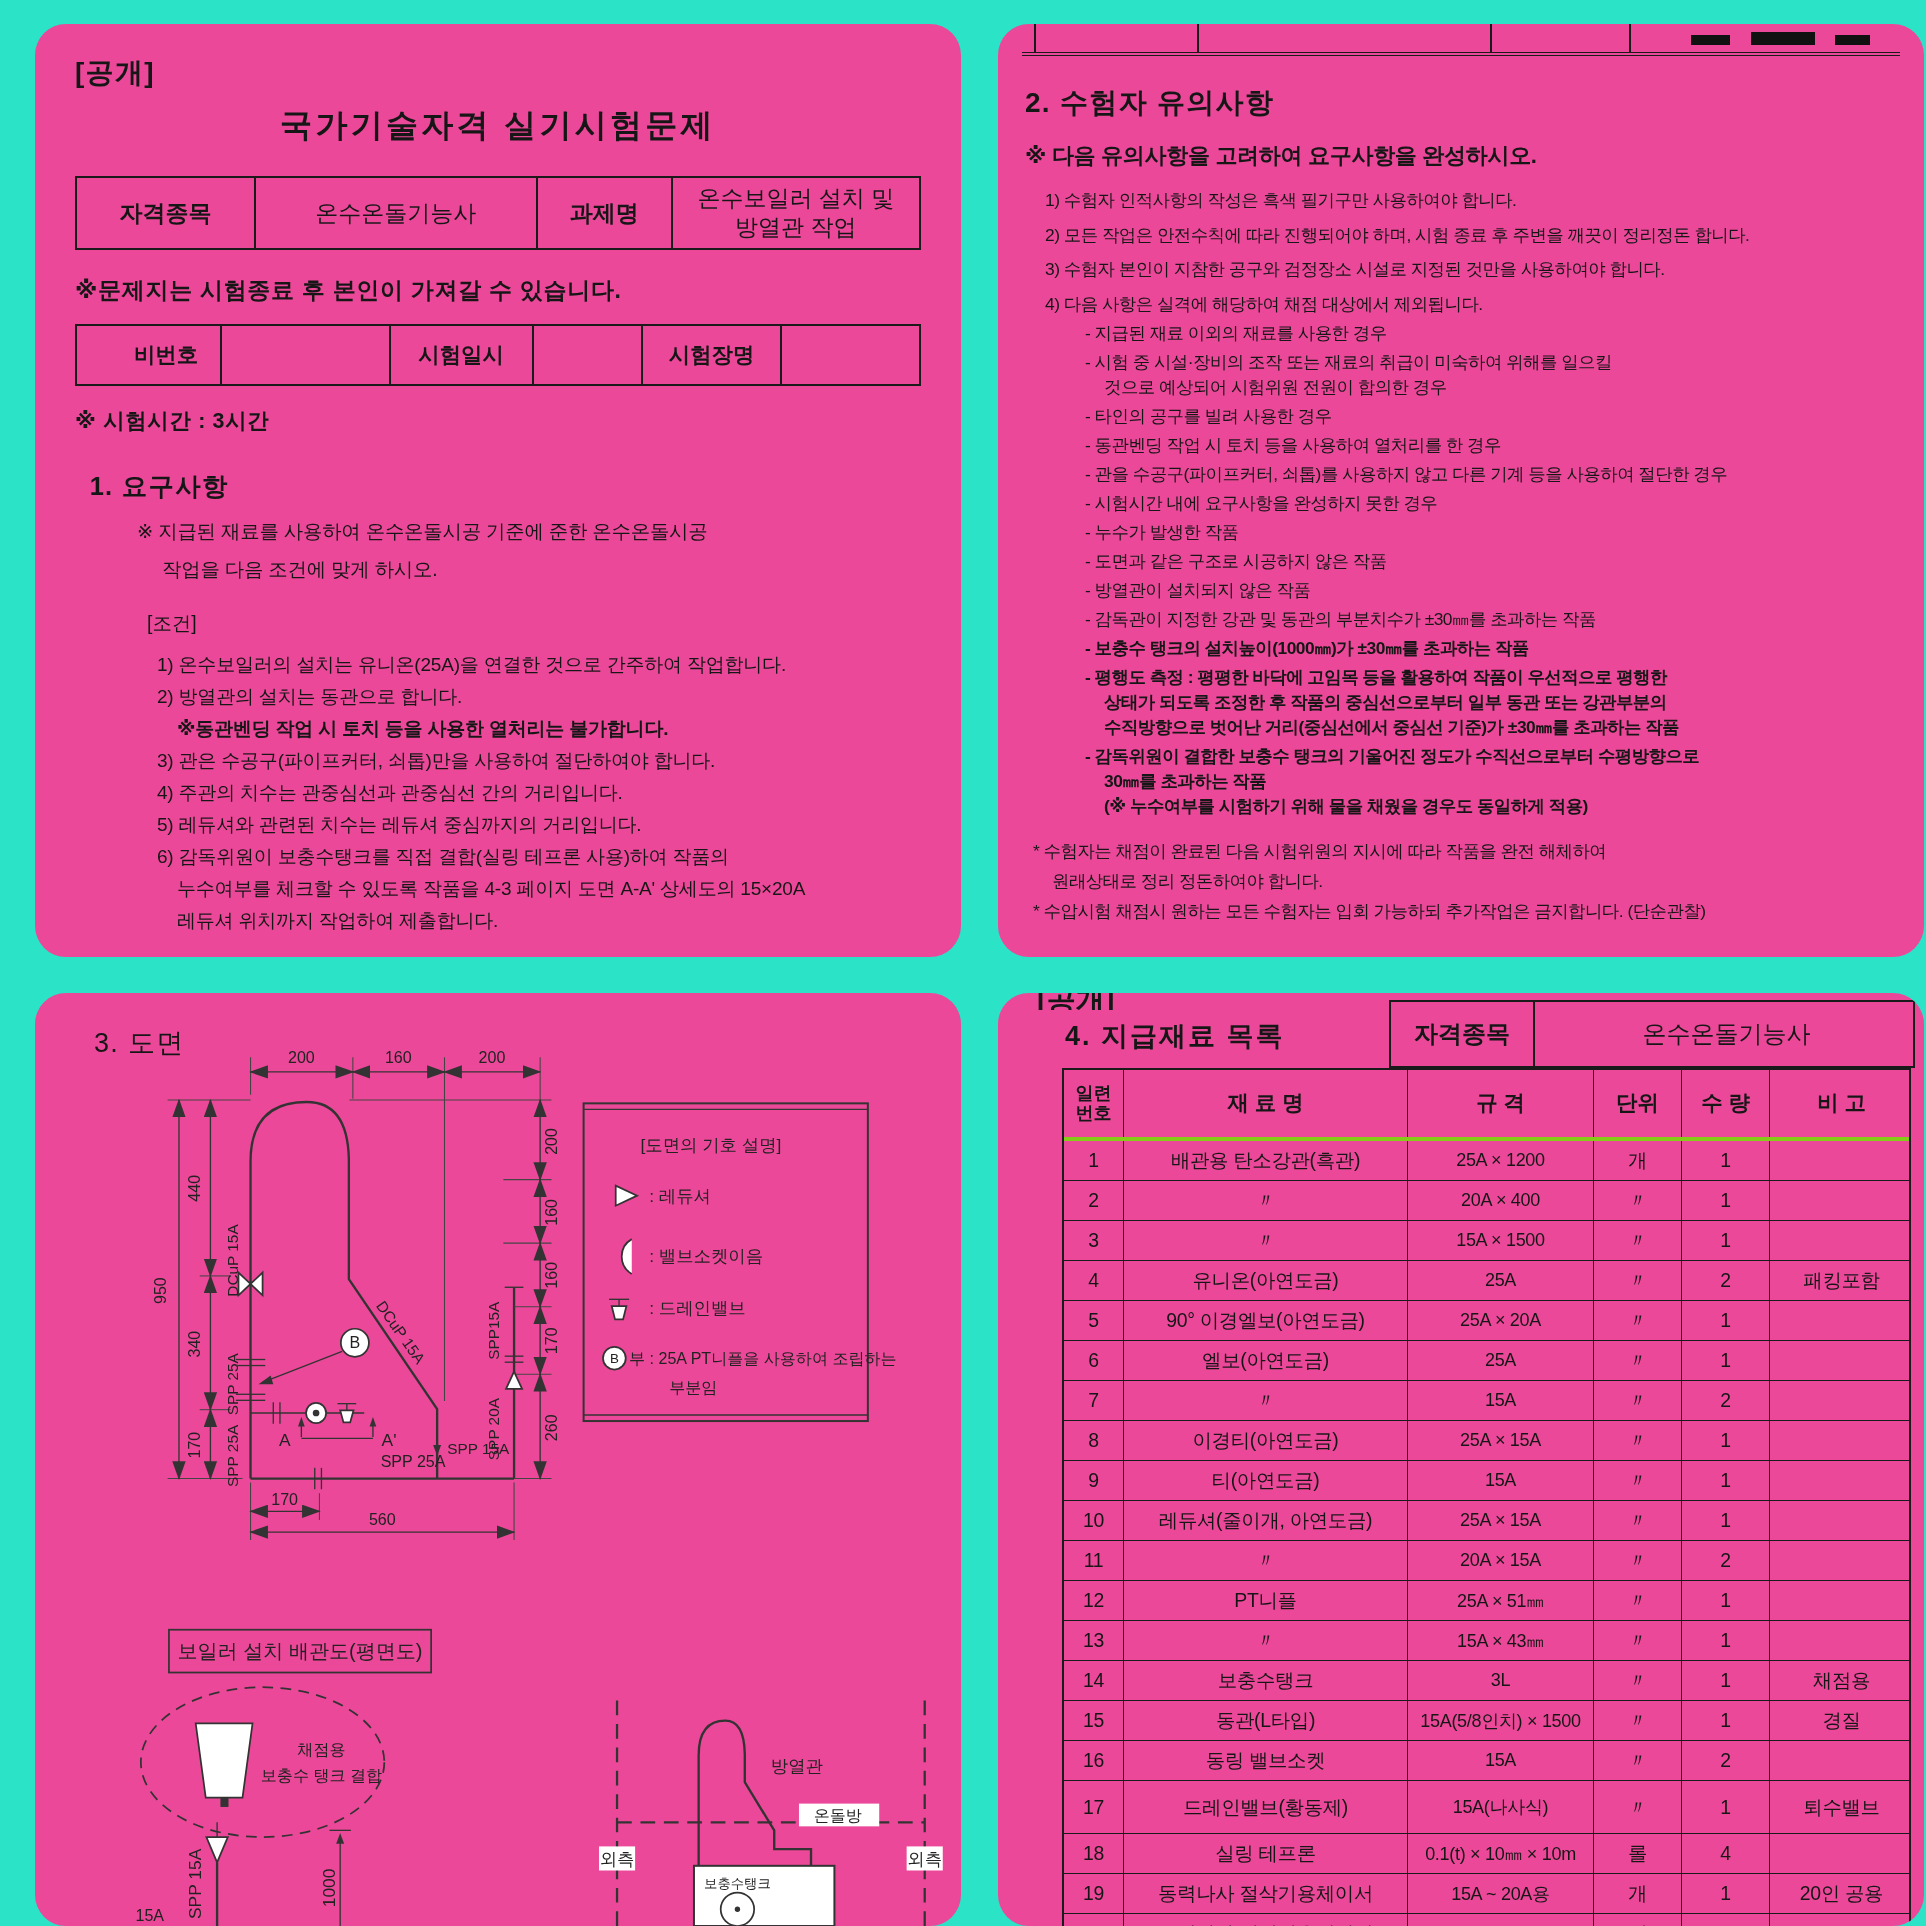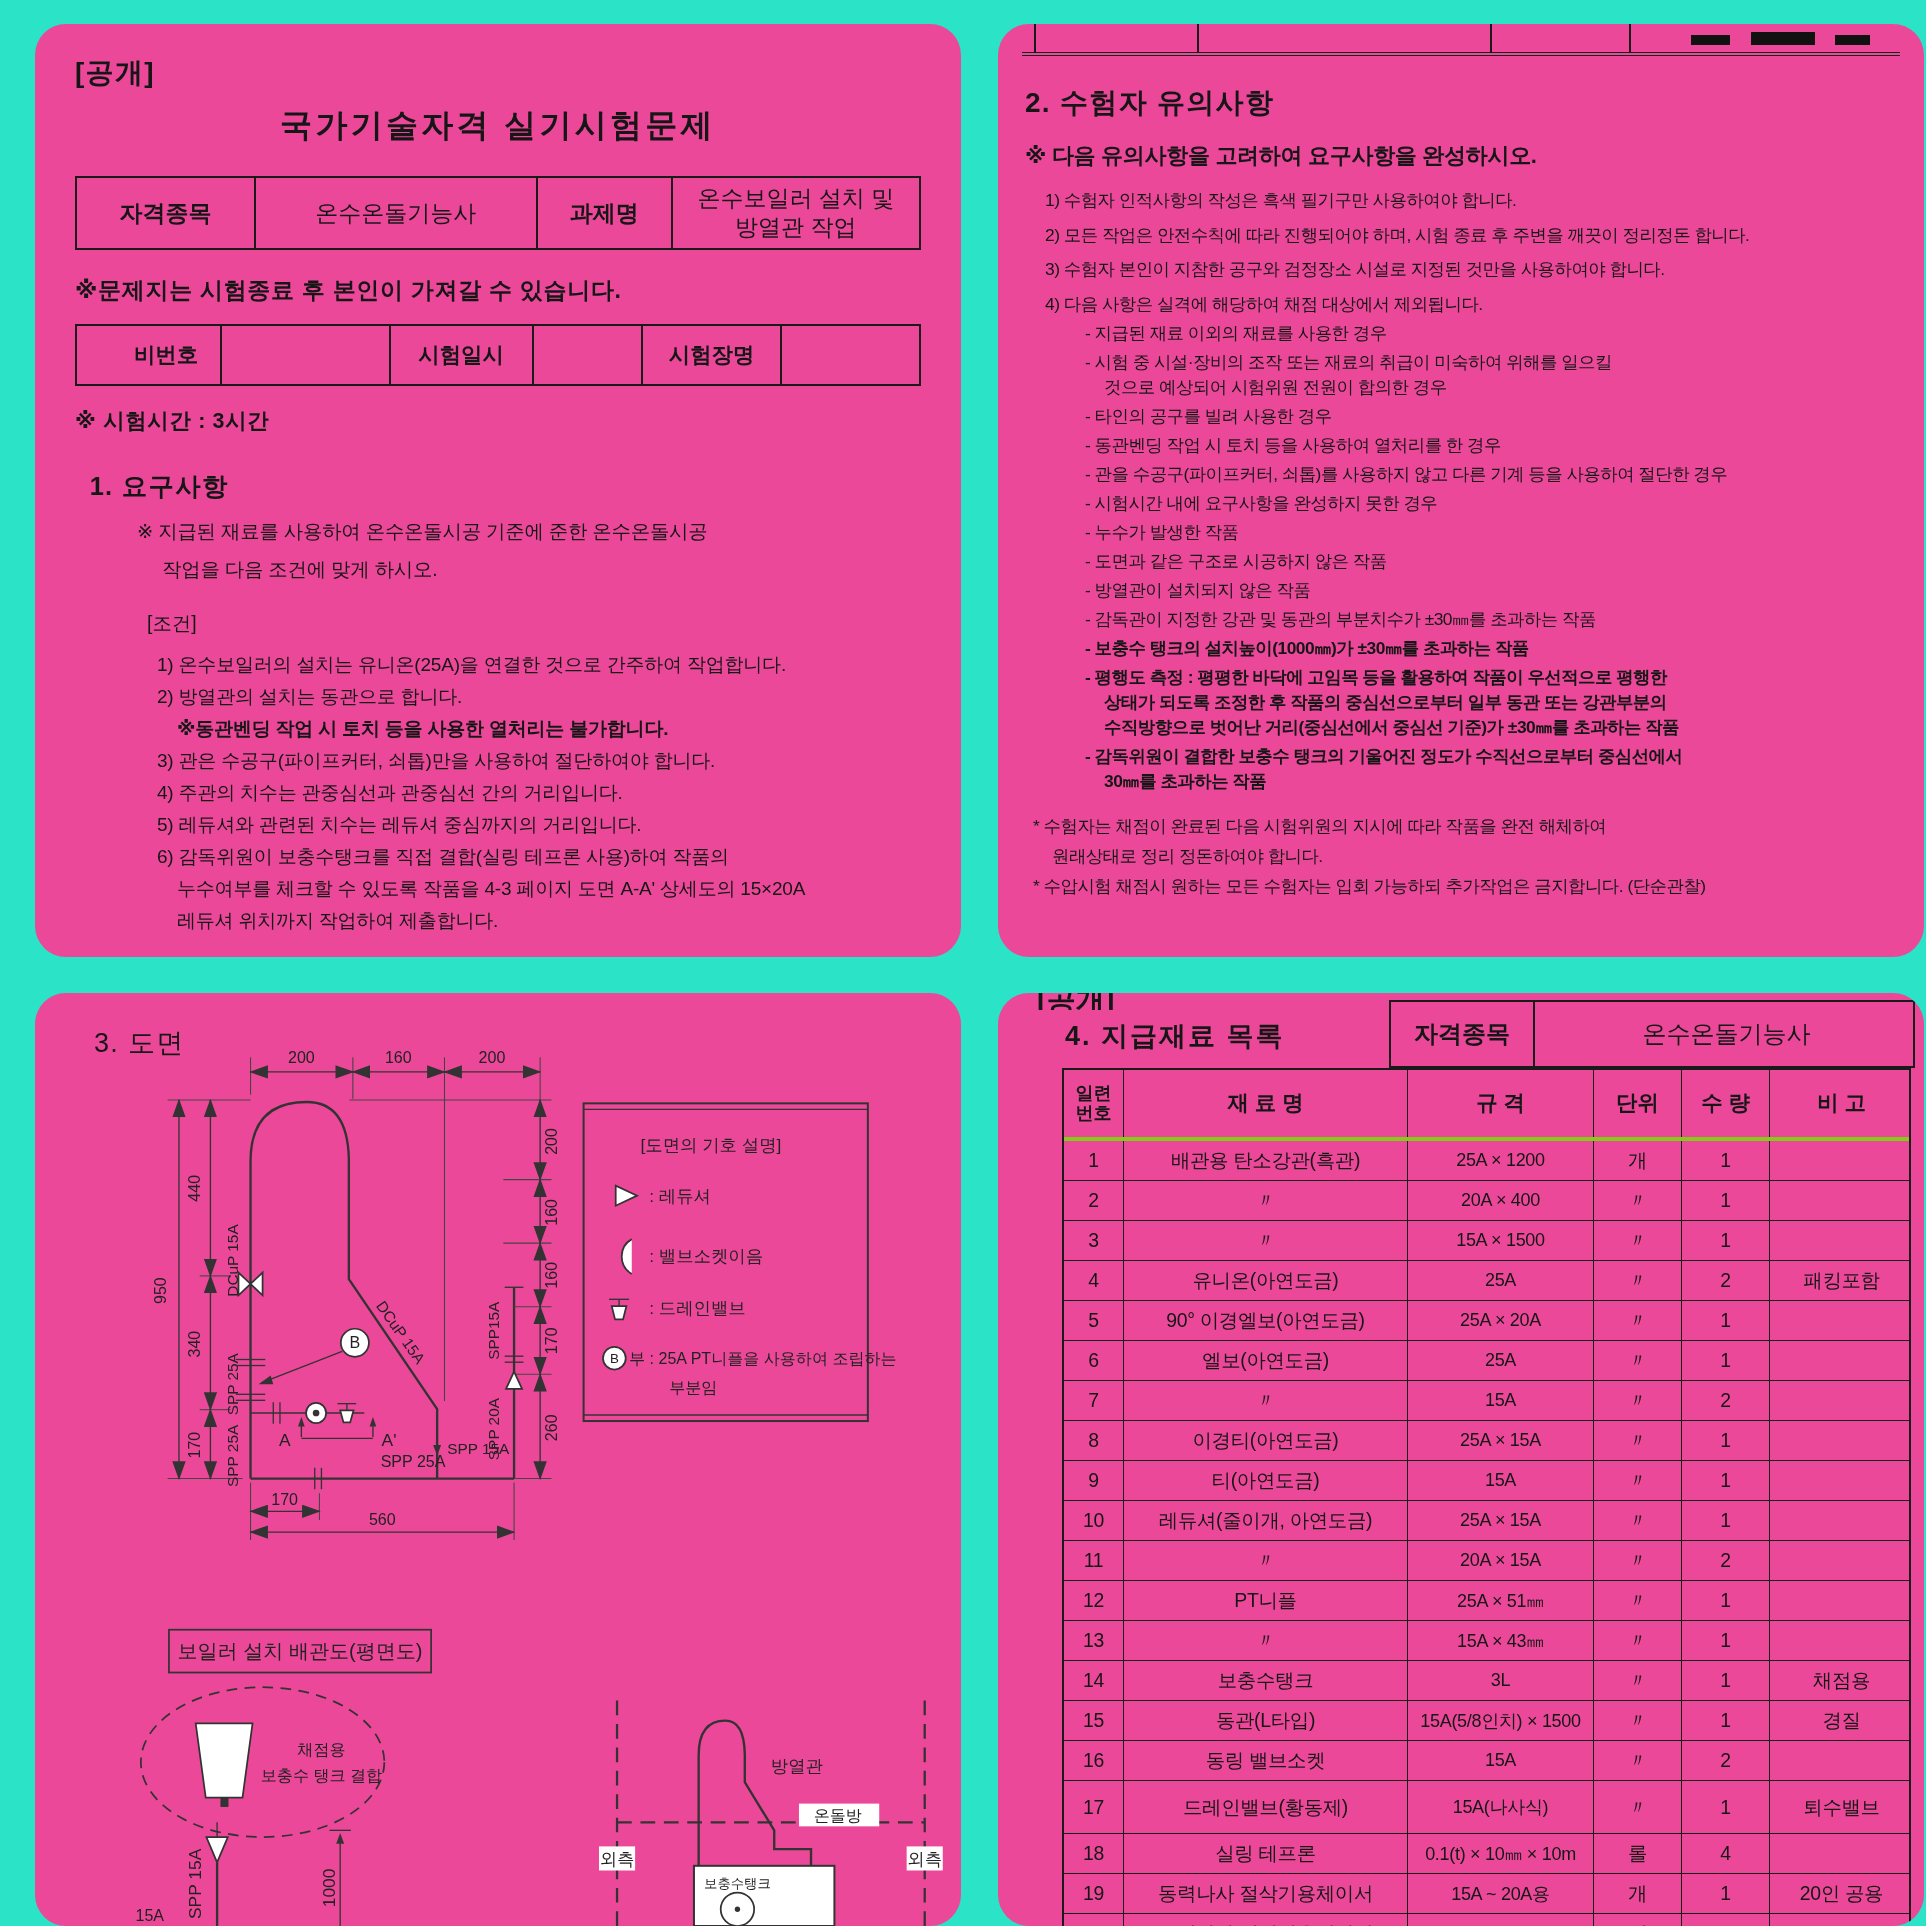--- a/index.html
+++ b/index.html
@@ -176,22 +176,23 @@
         <div class="note i1">- 관을 수공구(파이프커터, 쇠톱)를 사용하지 않고 다른 기계 등을 사용하여 절단한 경우</div>
         <div class="note i1">- 시험시간 내에 요구사항을 완성하지 못한 경우</div>
         <div class="note i1">- 누수가 발생한 작품</div>
         <div class="note i1">- 도면과 같은 구조로 시공하지 않은 작품</div>
         <div class="note i1">- 방열관이 설치되지 않은 작품</div>
         <div class="note i1">- 감독관이 지정한 강관 및 동관의 부분치수가 ±30㎜를 초과하는 작품</div>
         <div class="note i1 bold">- 보충수 탱크의 설치높이(1000㎜)가 ±30㎜를 초과하는 작품</div>
         <div class="note i1 bold">- 평행도 측정 : 평평한 바닥에 고임목 등을 활용하여 작품이 우선적으로 평행한</div>
         <div class="note i2 bold">상태가 되도록 조정한 후 작품의 중심선으로부터 일부 동관 또는 강관부분의</div>
         <div class="note i2 bold">수직방향으로 벗어난 거리(중심선에서 중심선 기준)가 ±30㎜를 초과하는 작품</div>
-        <div class="note i1 bold">- 감독위원이 결합한 보충수 탱크의 기울어진 정도가 수직선으로부터 중심선에서</div>
+        <div class="note i1 bold">- 감독위원이 결합한 보충수 탱크의 기울어진 정도가 수직선으로부터 수평방향으로</div>
         <div class="note i2 bold">30㎜를 초과하는 작품</div>
+        <div class="note i2 bold">(※ 누수여부를 시험하기 위해 물을 채웠을 경우도 동일하게 적용)</div>
       </div>
     <div class="footnotes">
         <div class="note i0">* 수험자는 채점이 완료된 다음 시험위원의 지시에 따라 작품을 완전 해체하여</div>
         <div class="note i1">원래상태로 정리 정돈하여야 합니다.</div>
         <div class="note i0">* 수압시험 채점시 원하는 모든 수험자는 입회 가능하되 추가작업은 금지합니다. (단순관찰)</div>
       </div>
   </div>
 
   <div class="page page3">
     <div class="p3-heading">3. 도면</div>

